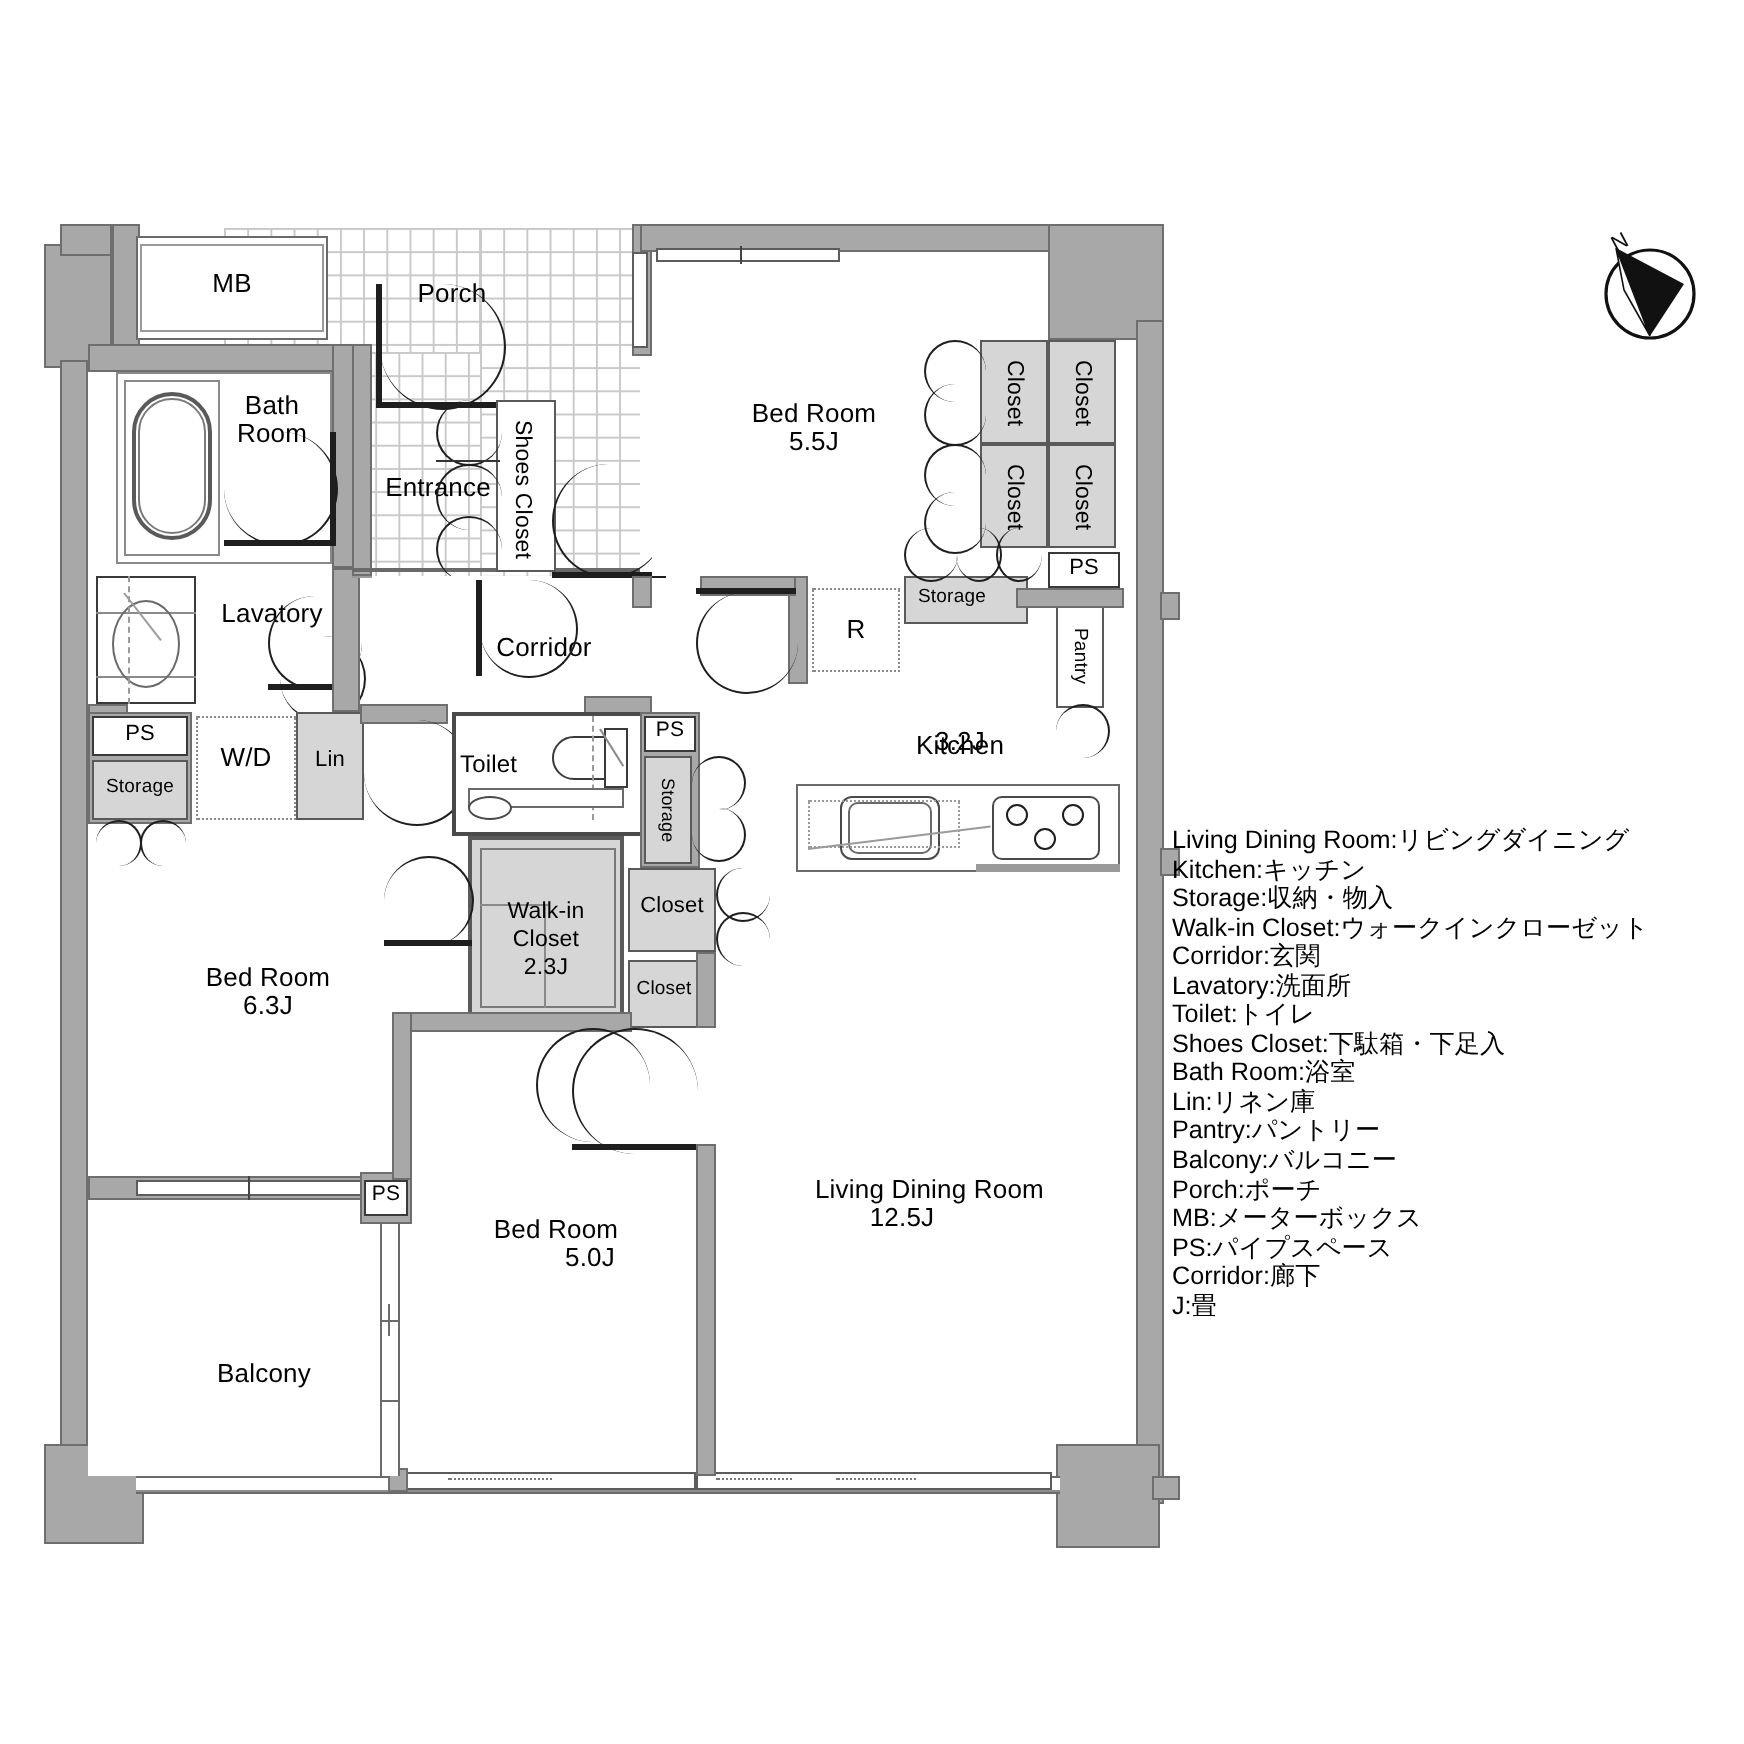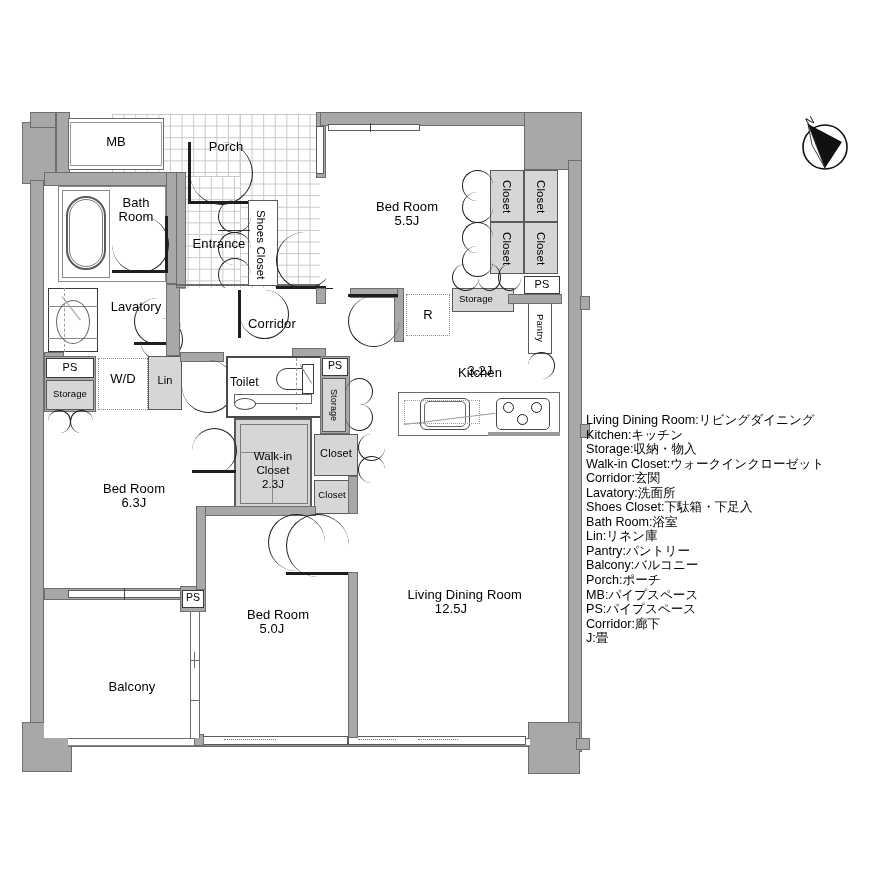--- a/index.html
+++ b/index.html
@@ -225,21 +225,21 @@
 
   <div class="arc tl" style="left:268px;top:514px;width:56px;height:56px;"></div>
 
   <div class="arc tl" style="left:286px;top:514px;width:62px;height:62px;"></div>
   <div class="leaf" style="left:286px;top:572px;width:62px;height:3px;"></div>
 
   <div class="lbl" style="left:82px;top:482px;width:104px;">Bed Room</div>
   <div class="lbl" style="left:82px;top:496px;width:104px;">6.3J</div>
 
   <div class="lbl" style="left:226px;top:608px;width:104px;">Bed Room</div>
-  <div class="lbl" style="left:220px;top:622px;width:104px;">5.0J</div>
+  <div class="lbl" style="left:243px;top:622px;width:104px;">5.0J</div>
   <div class="wall-o" style="left:348px;top:572px;width:10px;height:166px;"></div>
 
   <div class="room" style="left:326px;top:126px;width:198px;height:162px;"></div>
   <div class="lbl" style="left:352px;top:200px;width:110px;">Bed Room</div>
   <div class="lbl" style="left:352px;top:214px;width:110px;">5.5J</div>
 
   <div class="sash" style="left:328px;top:124px;width:92px;height:7px;"></div>
   <div class="sash" style="left:316px;top:126px;width:8px;height:48px;"></div>
   <div class="abs" style="left:370px;top:123px;width:1px;height:9px;background:#444;"></div>
 
@@ -306,25 +306,26 @@
     </svg>
   </div>
 
   <div id="legend">
       <div>Living Dining Room:リビングダイニング</div>
       <div>Kitchen:キッチン</div>
       <div>Storage:収納・物入</div>
       <div>Walk-in Closet:ウォークインクローゼット</div>
       <div>Corridor:玄関</div>
       <div>Lavatory:洗面所</div>
+      <div>Toilet:トイレ</div>
       <div>Shoes Closet:下駄箱・下足入</div>
       <div>Bath Room:浴室</div>
       <div>Lin:リネン庫</div>
       <div>Pantry:パントリー</div>
       <div>Balcony:バルコニー</div>
       <div>Porch:ポーチ</div>
-      <div>MB:パイプスペース</div>
+      <div>MB:メーターボックス</div>
       <div>PS:パイプスペース</div>
       <div>Corridor:廊下</div>
       <div>J:畳</div>
     </div>
 
 </div>
 
 </body></html>

